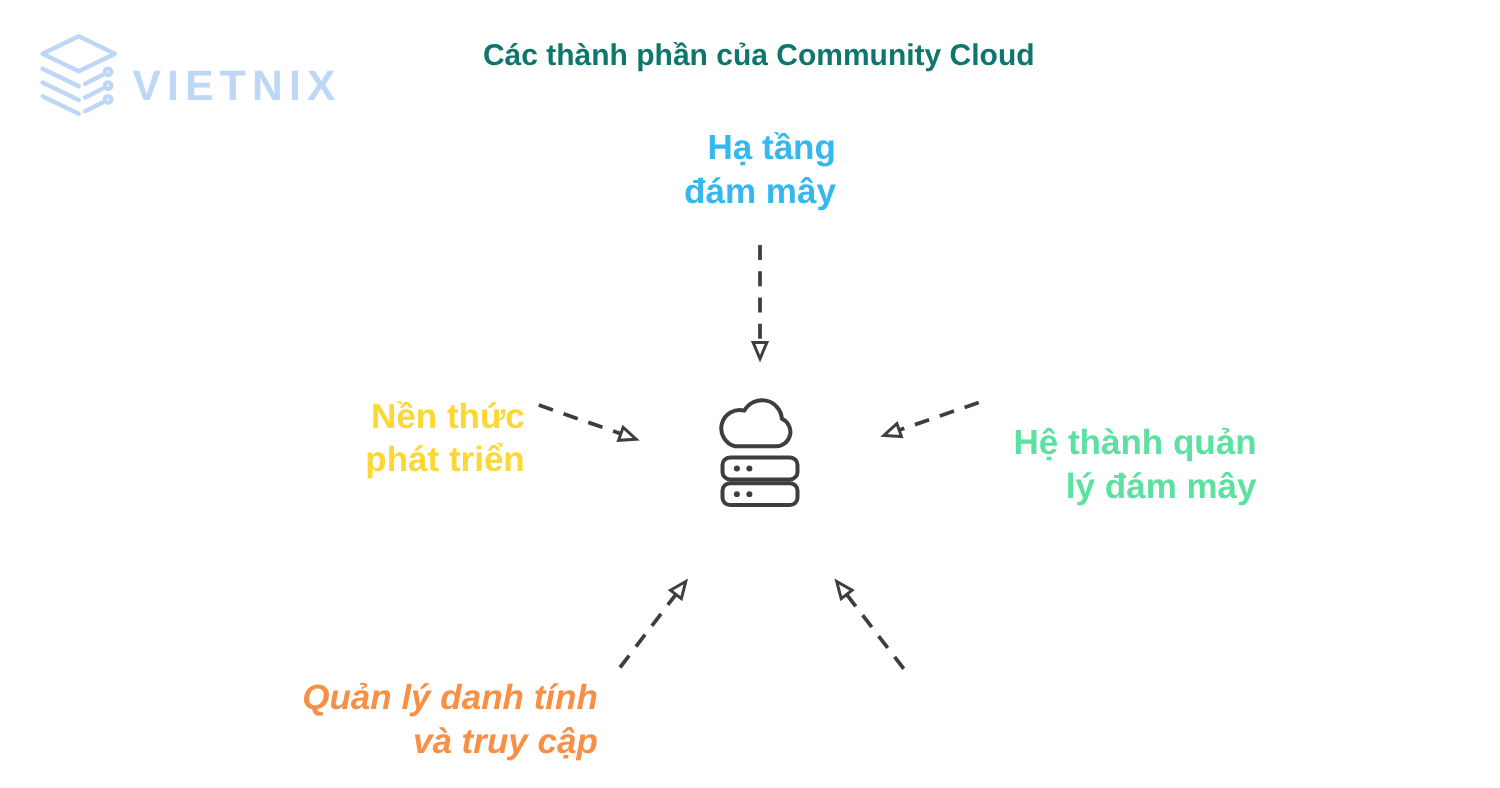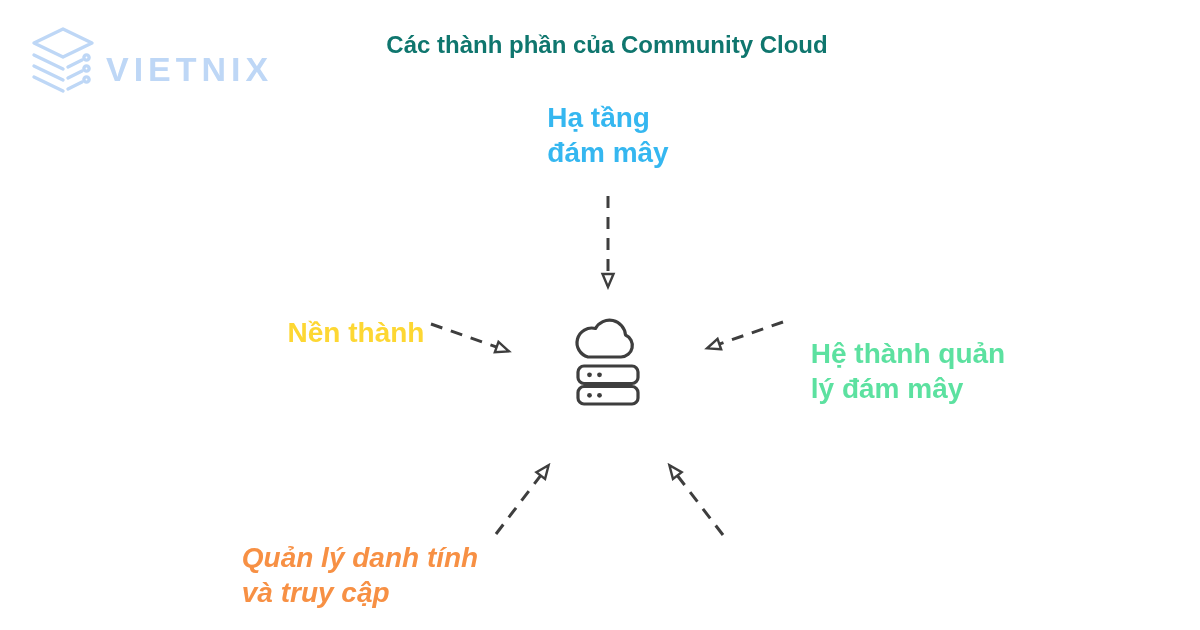--- a/index.html
+++ b/index.html
@@ -24,21 +24,21 @@
 
   .page-title {
     position: absolute; left: 607px; top: 31px;
     transform: translateX(-50%);
     white-space: nowrap;
     font-size: 24px; font-weight: bold; color: #0f766e;
   }
 
   .component-label {
     position: absolute; transform: translateX(-50%);
-    text-align: left; font-weight: bold;
+    text-align: right; font-weight: bold;
     font-size: 28px; line-height: 35px; white-space: nowrap;
   }
   .label-top          { left: 608px; top: 100px; }
   .label-left         { left: 356px; top: 315px; }
   .label-right        { left: 908px; top: 336px; }
   .label-bottom-left  { left: 360px; top: 540px; }
   .label-bottom-right { left: 872px; top: 540px; }
 
   svg { display: block; }
   .diagram-svg { position: absolute; left: 0; top: 0; }
@@ -97,21 +97,22 @@
       </g>
     </g>
   </svg>
 
   <div class="component-label label-top" style="color: rgb(53, 183, 240);">
     <div>Hạ tầng</div>
     <div>đám mây</div>
   </div>
 
   <div class="component-label label-left" style="color: rgb(253, 215, 51);">
-    <div>Nền thành</div>
+    <div>Nền thức</div>
+    <div>phát triển</div>
   </div>
 
   <div class="component-label label-right" style="color: rgb(92, 225, 160);">
     <div>Hệ thành quản</div>
     <div>lý đám mây</div>
   </div>
 
   <div class="component-label label-bottom-left" style="color: rgb(247, 144, 68); font-style: italic;">
     <div>Quản lý danh tính</div>
     <div>và truy cập</div>

